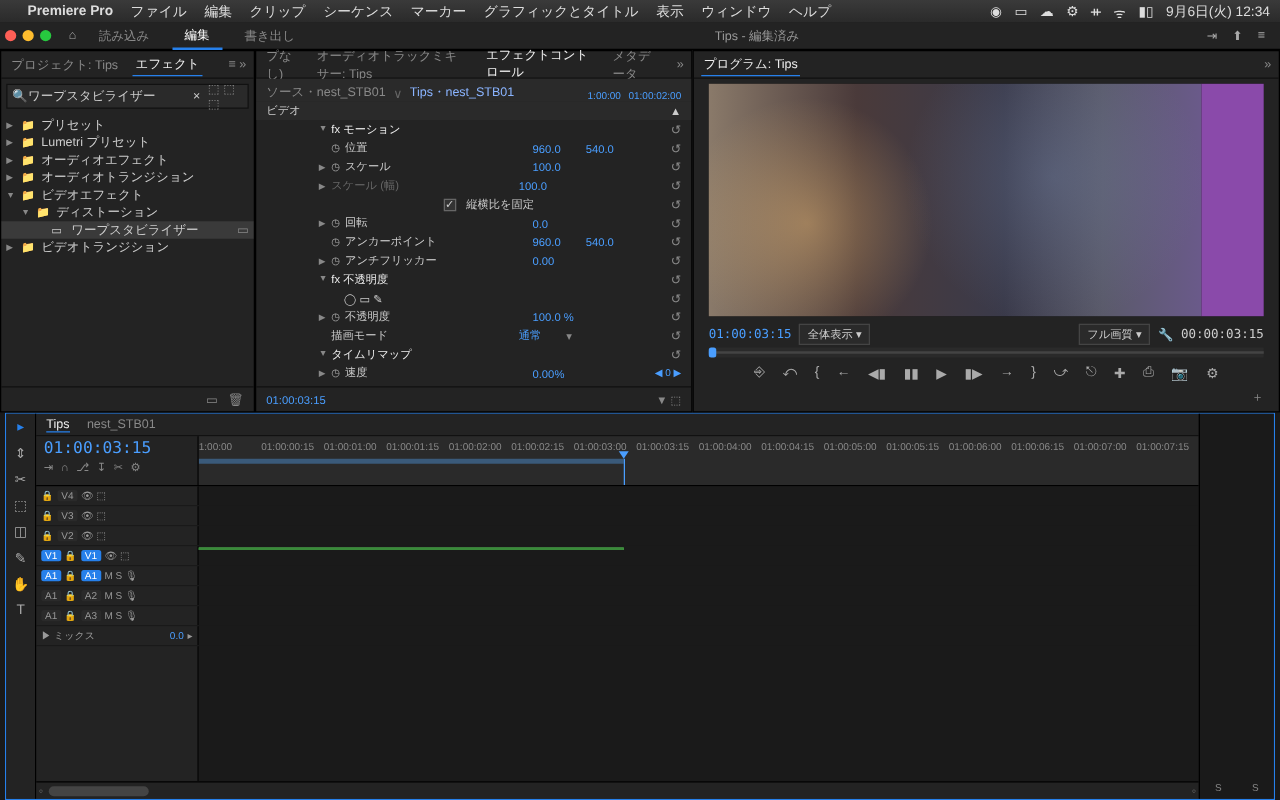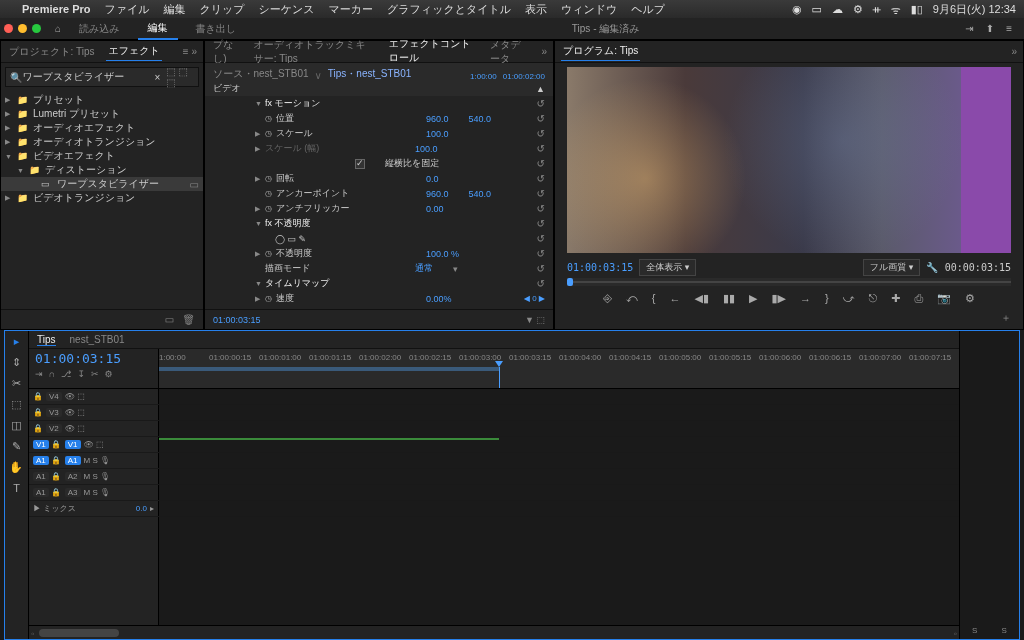--- a/index.html
+++ b/index.html
@@ -233,21 +233,21 @@
         </div>
         <div class="fx-row">
           <span class="tw">▶</span>
           <span class="label" style="color:#666">スケール (幅)</span>
           <span class="val">100.0</span>
           <span class="reset">↺</span>
         </div>
         <div class="fx-row">
           <span class="tw"></span>
           <span style="margin-left:90px" class="chk on"></span> 
-          <span style="margin-left:20px">縦横比を固定</span>
+          <span style="margin-left:8px">縦横比を固定</span>
           <span class="reset">↺</span>
         </div>
         <div class="fx-row">
           <span class="tw">▶</span>
           <span class="stop">◷</span>
           <span class="label" style="">回転</span>
           <span class="val">0.0</span>
           <span class="reset">↺</span>
         </div>
         <div class="fx-row">

